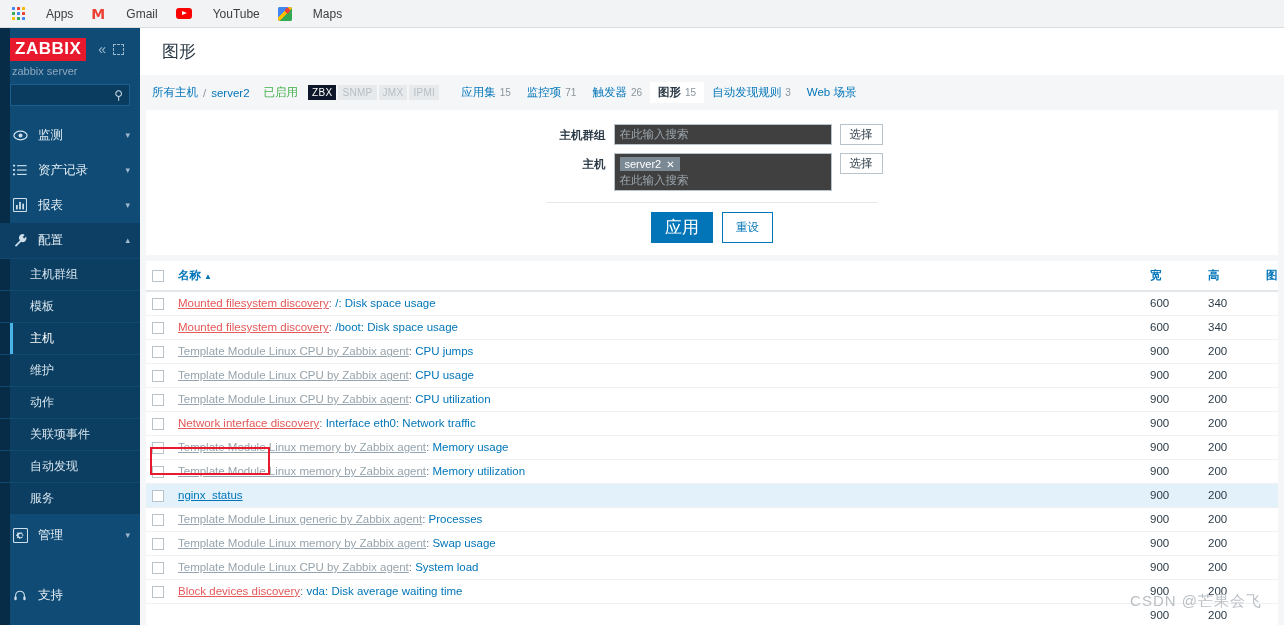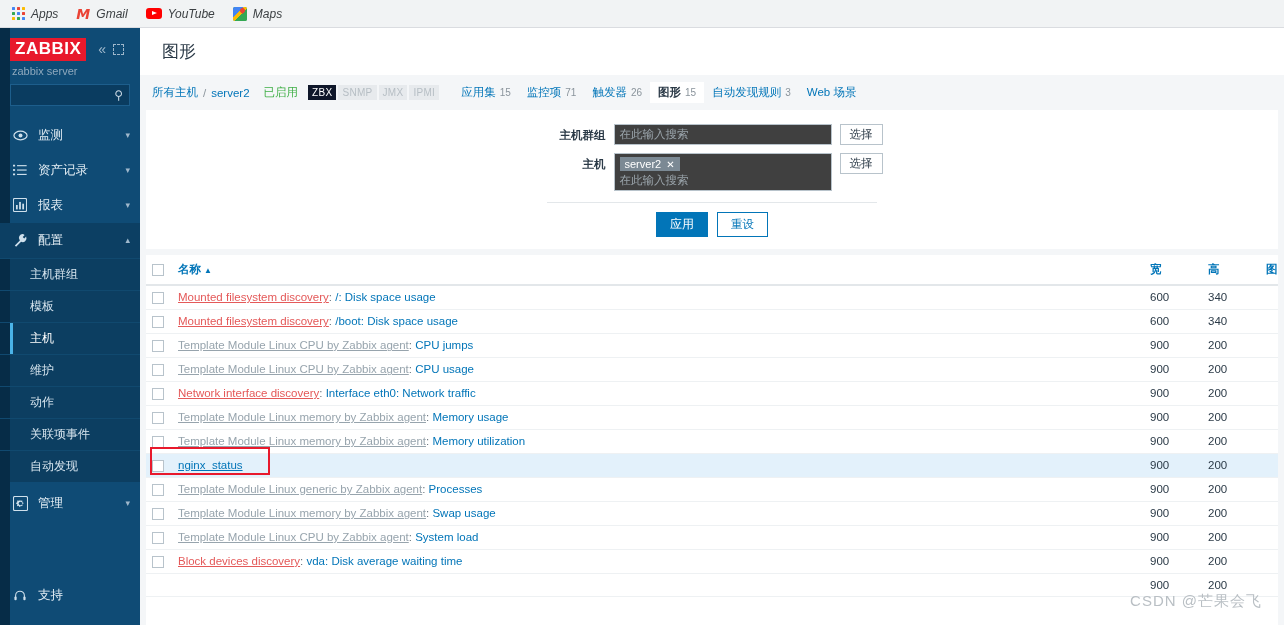--- a/index.html
+++ b/index.html
@@ -9,21 +9,21 @@
     overflow: hidden; background: #fff;
   }
   body { position: relative; }
 
   
   .bookmarks {
     height: 28px; background: #f1f3f4;
     display: flex; align-items: center; padding-left: 12px; gap: 18px;
     border-bottom: 1px solid #dadce0;
   }
-  .bm { display: flex; align-items: center; gap: 6px; font-size: 12px; color: #3c4043; cursor: default; font-style: italic; }
+  .bm { display: flex; align-items: center; gap: 21px; font-size: 12px; color: #3c4043; cursor: default; }
   .bm-label { white-space: nowrap; }
   .apps-grid { width: 13px; height: 13px; display: grid; grid-template-columns: repeat(3,3px); grid-template-rows: repeat(3,3px); gap: 2px; }
   .apps-grid i { display:block; width:3px; height:3px; border-radius:0.5px; }
   .gmail-ico { font-size: 14px; color: #ea4335; font-weight: 700; line-height: 1; font-family: "DejaVu Sans", sans-serif; }
   .yt-ico { width: 16px; height: 11px; background: #ff0000; border-radius: 3px; position: relative; }
   .yt-ico::after { content:""; position:absolute; left:6px; top:3px; border-left:5px solid #fff; border-top:2.6px solid transparent; border-bottom:2.6px solid transparent; }
   .maps-ico { width: 14px; height: 14px; position: relative; border-radius: 2px; overflow: hidden; background: #34a853; }
   .maps-ico .road { position:absolute; inset:0; background: linear-gradient(135deg,#4285f4 0 38%, #fbbc04 38% 56%, #34a853 56% 100%); }
   .maps-ico .pin { position:absolute; right:2px; top:1px; width:5px; height:5px; background:#ea4335; border-radius:50% 50% 50% 0; transform: rotate(-45deg); }
 
@@ -124,21 +124,21 @@
   .chip .x { font-size: 10px; cursor: pointer; font-weight: 700; }
   .btn-select {
     border: 1px solid #b8c3cb; background: #fff; color: #2b3a47;
     font-size: 11.5px; padding: 2px 9px; cursor: pointer; height: 21px;
     font-family: inherit;
   }
   .f-sep { width: 330px; height: 1px; background: #e3e7ea; margin: 11px 0 9px 0; }
   .f-actions { display: flex; gap: 9px; }
   .btn-primary {
     background: #0275b8; border: 1px solid #0275b8; color: #fff;
-    font-size: 12px; padding: 3px 13px; cursor: pointer; font-family: inherit;
+    font-size: 17px; padding: 3px 13px; cursor: pointer; font-family: inherit;
   }
   .btn-ghost {
     background: #fff; border: 1px solid #0275b8; color: #0275b8;
     font-size: 11.5px; padding: 3px 13px; cursor: pointer; font-family: inherit;
   }
 
   
   .table-wrap { background: #fff; margin: 6px 6px 0 6px; flex: 1; overflow: hidden; }
   table.grid { width: 100%; border-collapse: collapse; table-layout: fixed; }
   table.grid th {
@@ -283,20 +283,21 @@
       </div>
 
       <div class="submenu">
         <div class="sub-item">主机群组</div>
         <div class="sub-item">模板</div>
         <div class="sub-item sel">主机</div>
         <div class="sub-item">维护</div>
         <div class="sub-item">动作</div>
         <div class="sub-item">关联项事件</div>
         <div class="sub-item">自动发现</div>
+        <div class="sub-item">服务</div>
       </div>
 
       <div class="nav-item" style="margin-top:4px">
         <span class="nav-icon">
           <svg width="15" height="15" viewBox="0 0 16 16">
               <rect x="0.5" y="0.5" width="15" height="15" rx="1.5" fill="none" stroke="#cfe0ec" stroke-width="1.2"></rect>
               <path d="M8 4.2l1 .5 1-.6.9.9-.6 1 .5 1 1.1.2v1.3l-1.1.2-.5 1 .6 1-.9.9-1-.6-1 .5-.2 1.1H6.6l-.2-1.1-1-.5-1 .6-.9-.9.6-1-.5-1-1.1-.2V7.2l1.1-.2.5-1-.6-1 .9-.9 1 .6 1-.5z" fill="#cfe0ec" transform="scale(0.82) translate(1.6,1.6)"></path>
               <circle cx="8" cy="8" r="1.9" fill="#0f4b75"></circle>
             </svg>
         </span>
@@ -440,20 +441,27 @@
             </tr>
             <tr class="row">
               <td><span class="cb"></span></td>
               <td><span class="prefix-tpl" style="text-decoration: underline;">Template Module Linux CPU by Zabbix agent</span><span style="color: rgb(107, 118, 126);">: </span><span class="lnk">CPU usage</span></td>
               <td>900</td>
               <td>200</td>
               <td class="truncated"></td>
             </tr>
             <tr class="row">
               <td><span class="cb"></span></td>
+              <td><span class="prefix-tpl" style="text-decoration: underline;">Template Module Linux CPU by Zabbix agent</span><span style="color: rgb(107, 118, 126);">: </span><span class="lnk">CPU utilization</span></td>
+              <td>900</td>
+              <td>200</td>
+              <td class="truncated"></td>
+            </tr>
+            <tr class="row">
+              <td><span class="cb"></span></td>
               <td><span class="prefix-disc" style="text-decoration: underline;">Network interface discovery</span><span style="color: rgb(107, 118, 126);">: </span><span class="lnk">Interface eth0: Network traffic</span></td>
               <td>900</td>
               <td>200</td>
               <td class="truncated"></td>
             </tr>
             <tr class="row">
               <td><span class="cb"></span></td>
               <td><span class="prefix-tpl" style="text-decoration: underline;">Template Module Linux memory by Zabbix agent</span><span style="color: rgb(107, 118, 126);">: </span><span class="lnk">Memory usage</span></td>
               <td>900</td>
               <td>200</td>

